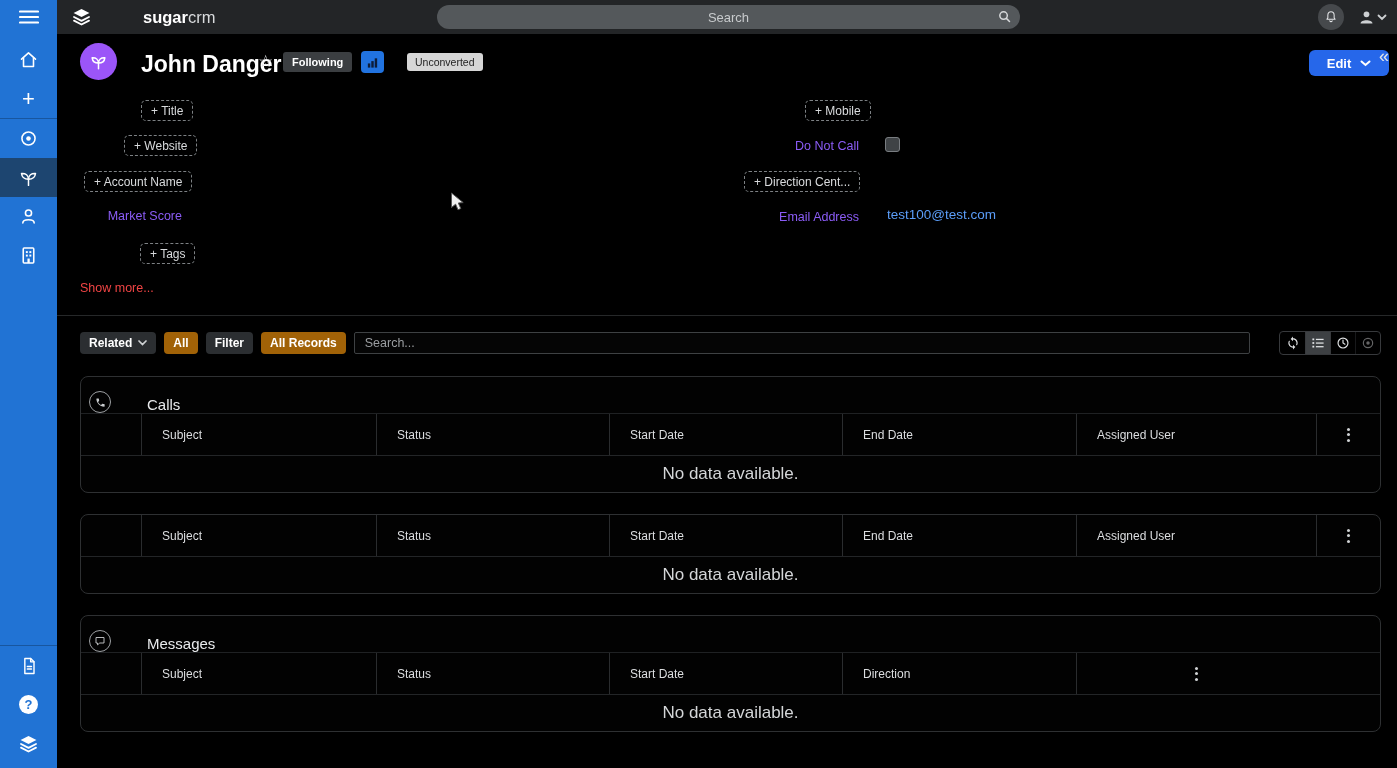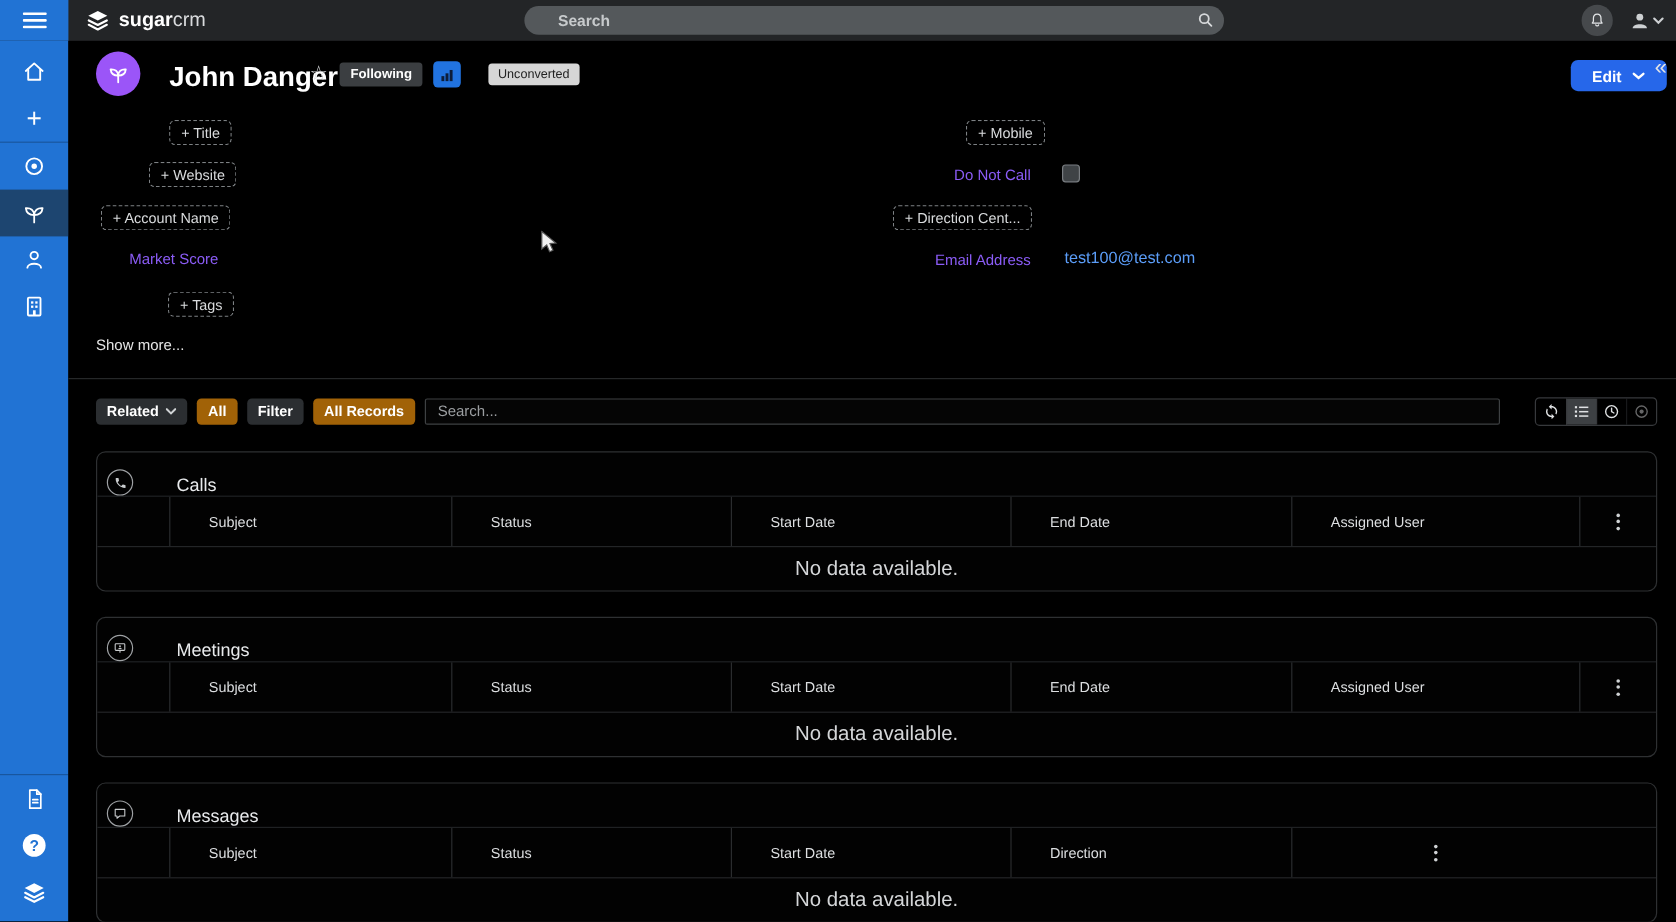--- a/index.html
+++ b/index.html
@@ -8,24 +8,24 @@
     background:#000; font-family:"Liberation Sans",sans-serif;
     color:#e6e8ea; overflow:hidden; position:relative;
   }
   svg { display:block; }
 
   
   .topbar { position:absolute; top:0; left:0; right:0; height:34px; background:#232527; display:flex; align-items:center; z-index:10; }
   .menu-btn { width:57px; height:34px; background:#2173d4; display:flex; align-items:center; justify-content:center; cursor:pointer; border:none; }
   .logo { display:flex; align-items:center; gap:7px; margin-left:14px; }
   .logo-text { font-size:16.5px; color:#fff; }
-  .logo-bold { font-weight:bold; }
+  .logo-bold { font-weight:bold;margin-left:44px; }
   .logo-light { font-weight:400; color:#d9dbdd; }
   .top-search { position:absolute; left:437px; top:5px; width:583px; height:24px; background:#54585b; border-radius:12px; display:flex; align-items:center; }
-  .top-search input { flex:1; background:transparent; border:none; outline:none; color:#e8eaec; font-size:13px; padding:0 28px; font-family:inherit;font-weight:bold; }
+  .top-search input { flex:1; background:transparent; border:none; outline:none; color:#e8eaec; font-size:13px; text-align:center; padding:0 28px; font-family:inherit; }
   .top-search input::placeholder { color:#c7cacc; }
   .glass { position:absolute; right:8px; top:4px; color:#d6d8da; }
   .top-right { position:absolute; right:10px; top:4px; display:flex; align-items:center; gap:13px; }
   .bell-circle { width:26px; height:26px; border-radius:50%; background:#46494c; display:flex; align-items:center; justify-content:center; color:#e3e5e7; border:none; cursor:pointer; }
   .user-menu { display:flex; align-items:center; gap:1px; color:#cdd0d2; cursor:pointer; background:none; border:none; }
 
   
   .sidebar { position:absolute; top:34px; left:0; bottom:0; width:57px; background:#2173d4; display:flex; flex-direction:column; padding-top:6px; }
   .side-item { height:39px; min-height:39px; display:flex; align-items:center; justify-content:center; color:#fff; cursor:pointer; background:none; border:none; }
   .side-item.active { background:#1d4570; }
@@ -46,42 +46,42 @@
   .chart-btn { position:absolute; left:304px; top:17px; width:23px; height:22px; background:#2173e0; border:none; border-radius:4px; display:flex; align-items:center; justify-content:center; cursor:pointer; }
   .badge { position:absolute; left:350px; top:19px; height:18px; padding:0 8px; background:#d6d6d6; border-radius:3px; color:#222; font-size:10.5px; display:flex; align-items:center; }
   .edit-btn { position:absolute; left:1252px; top:16px; width:80px; height:26px; background:#2667ea; border:none; border-radius:6px; color:#fff; font-weight:bold; font-size:13px; display:flex; align-items:center; justify-content:center; gap:9px; cursor:pointer; font-family:inherit; }
   .collapse { position:absolute; left:1322px; top:12px; font-size:18px; color:#e2e4e6; cursor:pointer; background:none; border:none; }
 
   .add-btn { position:absolute; border:1px dashed #7d8184; border-radius:5px; color:#d9dbdd; font-size:12px; padding:2.5px 9px; background:transparent; cursor:pointer; font-family:inherit; white-space:nowrap; }
   .field-label { position:absolute; color:#8b5cf6; font-size:12.5px; }
   .ta-right { text-align:right; }
   .checkbox { position:absolute; left:828px; top:103px; width:15px; height:15px; border-radius:3px; background:#3f4346; border:1px solid #797d81; cursor:pointer; }
   .email-link { position:absolute; left:830px; top:173px; color:#5b9df8; font-size:13.5px; text-decoration:none; cursor:pointer; }
-  .show-more { position:absolute; left:23px; top:247px; color:#e5e5e5; font-size:12.5px; cursor:pointer; background:none; border:none; font-family:inherit; }
+  .show-more { position:absolute; left:23px; top:247px; color:#ef4444; font-size:12.5px; cursor:pointer; background:none; border:none; font-family:inherit; }
   .cursor-ghost { position:absolute; left:393px; top:158px; pointer-events:none; }
 
   
   .toolbar { display:flex; align-items:center; gap:8px; padding:15px 16px 15px 23px; }
   .tbtn { height:22px; display:inline-flex; align-items:center; gap:6px; padding:0 9px; border-radius:4px; font-size:12px; font-weight:bold; color:#fff; background:#2b2e31; border:none; cursor:pointer; font-family:inherit; white-space:nowrap; }
   .tbtn.blue { background:#a16207; }
   .rel-search { flex:1; height:22px; background:#050505; border:1px solid #3e4143; border-radius:2px; color:#e6e8ea; font-size:12.5px; padding:0 10px; outline:none; font-family:inherit; margin-right:21px; }
   .rel-search::placeholder { color:#9b9ea1; }
   .icon-group { display:flex; border:1px solid #37393c; border-radius:4px; overflow:hidden; }
   .icon-cell { width:25px; height:22px; display:flex; align-items:center; justify-content:center; color:#dfe1e3; border:none; border-left:1px solid #37393c; background:transparent; cursor:pointer; }
   .icon-cell:first-child { border-left:none; }
   .icon-cell.active { background:#3d4043; }
   .icon-cell.dim { opacity:.45; }
 
   
   .panel { margin:6px 16px 21px 23px; border:1px solid #2e3032; border-radius:8px; background:#020202; overflow:hidden; }
   .panel-head { height:37px; display:flex; align-items:flex-end; padding-left:8px; border-bottom:1px solid #1f2123;gap:24px; }
   .panel-icon { width:22px; height:22px; min-width:22px; border-radius:50%; border:1.5px solid #9da0a3; color:#c9ccce; display:flex; align-items:center; justify-content:center; }
   .panel-title { margin-left:12px; font-size:15px; color:#e8eaec; }
   .cols { display:grid; grid-template-columns:60px 235px 233px 233px 234px 240px 1fr; height:42px; border-bottom:1px solid #232527; }
-  .col-cell { display:flex; align-items:center; padding-left:32px; font-size:12px; color:#dcdee0; border-left:1px solid #2a2c2e; cursor:pointer; }
+  .col-cell { display:flex; align-items:center; padding-left:20px; font-size:12px; color:#dcdee0; border-left:1px solid #2a2c2e; cursor:pointer; }
   .col-cell.first { border-left:none; }
   .col-actions { display:flex; align-items:center; justify-content:center; border-left:1px solid #2a2c2e; cursor:pointer; background:none; border-top:none; border-right:none; border-bottom:none; }
   .empty-row { height:36px; display:flex; align-items:center; justify-content:center; font-size:17px; color:#d4d6d8; }
   .kebab { display:flex; flex-direction:column; gap:2.5px; }
   .kebab i { width:3px; height:3px; border-radius:50%; background:#cfd2d4; }
 </style>
 </head>
 <body>
 
 <header class="topbar">
@@ -350,31 +350,20 @@
             <i></i>
             <i></i>
             <i></i>
           </span>
       </button>
     </div>
     <div class="empty-row">No data available.</div>
   </section>
 
   <section class="panel">
-    <div class="panel-head">
-      <span class="panel-icon">
-        <svg width="12" height="12" viewBox="0 0 24 24" fill="none" stroke="currentColor" stroke-width="1.8" stroke-linecap="round">
-            <rect x="4" y="5" width="16" height="11" rx="1.3"></rect>
-            <circle cx="12" cy="9" r="1.5" fill="currentColor" stroke="none"></circle>
-            <path d="M9.3 13.5c0-2.4 5.4-2.4 5.4 0" fill="currentColor" stroke="none"></path>
-            <path d="M12 16v3"></path>
-          </svg>
-      </span>
-      <span class="panel-title">Meetings</span>
-    </div>
     <div class="cols">
       <div class="col-cell first"></div>
       <div class="col-cell">Subject</div>
       <div class="col-cell">Status</div>
       <div class="col-cell">Start Date</div>
       <div class="col-cell">End Date</div>
       <div class="col-cell">Assigned User</div>
       <button class="col-actions">
         <span class="kebab">
             <i></i>

